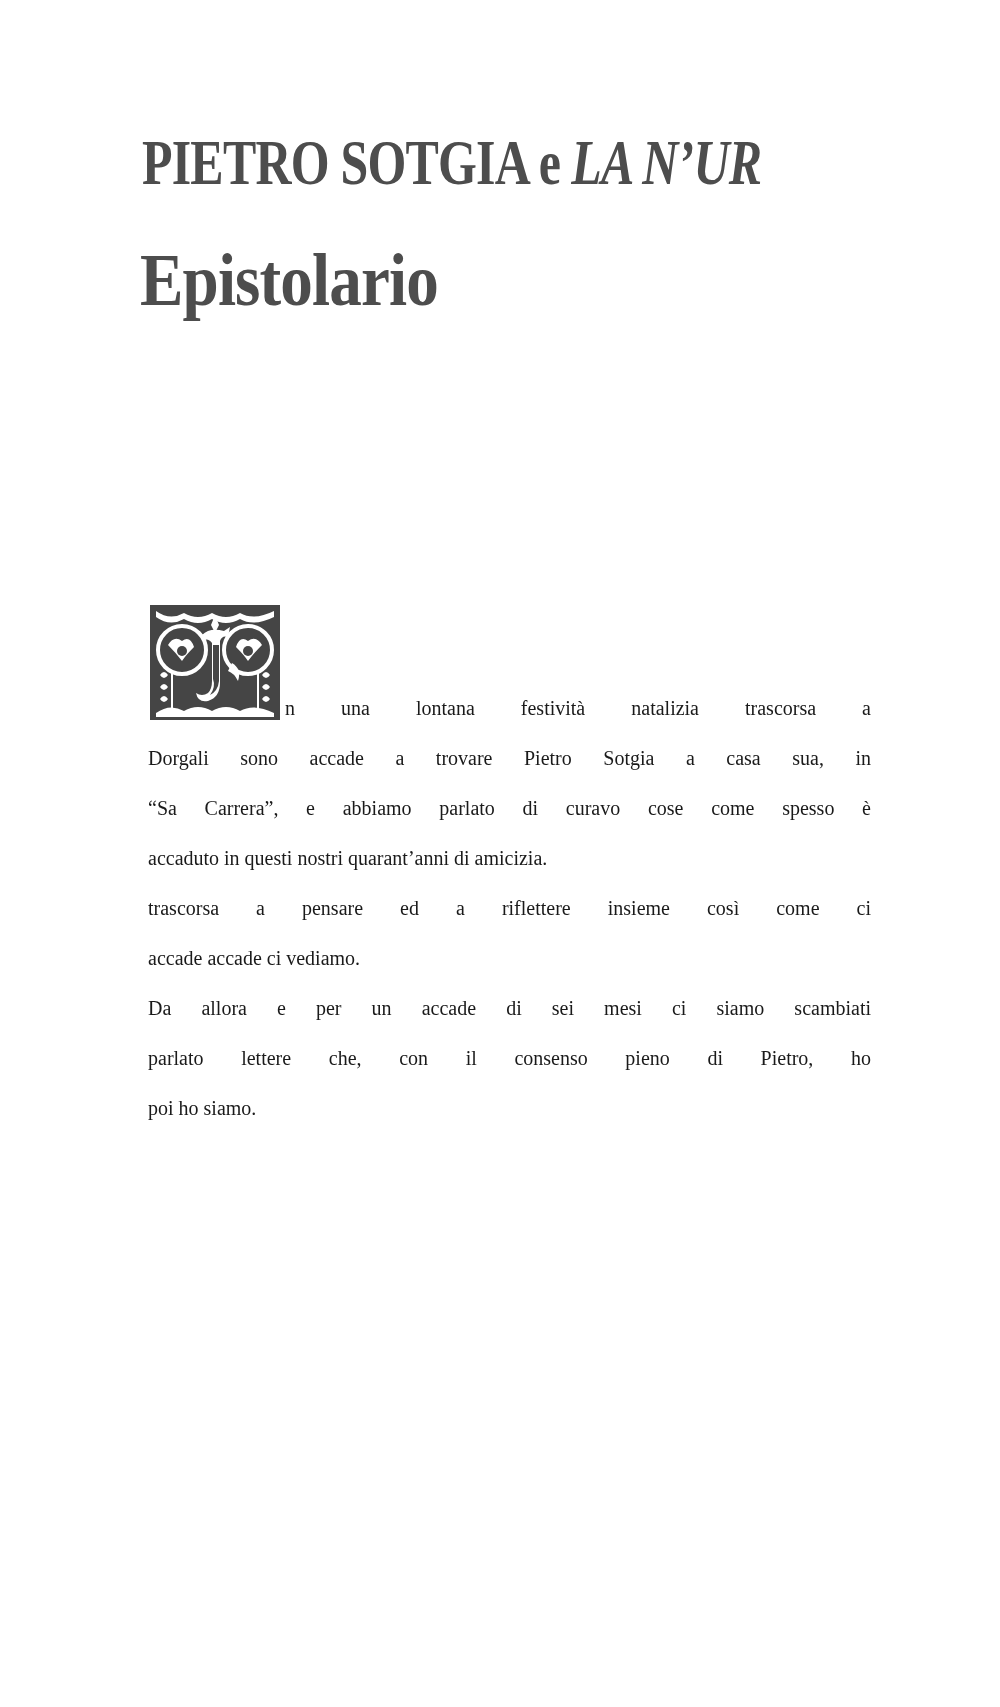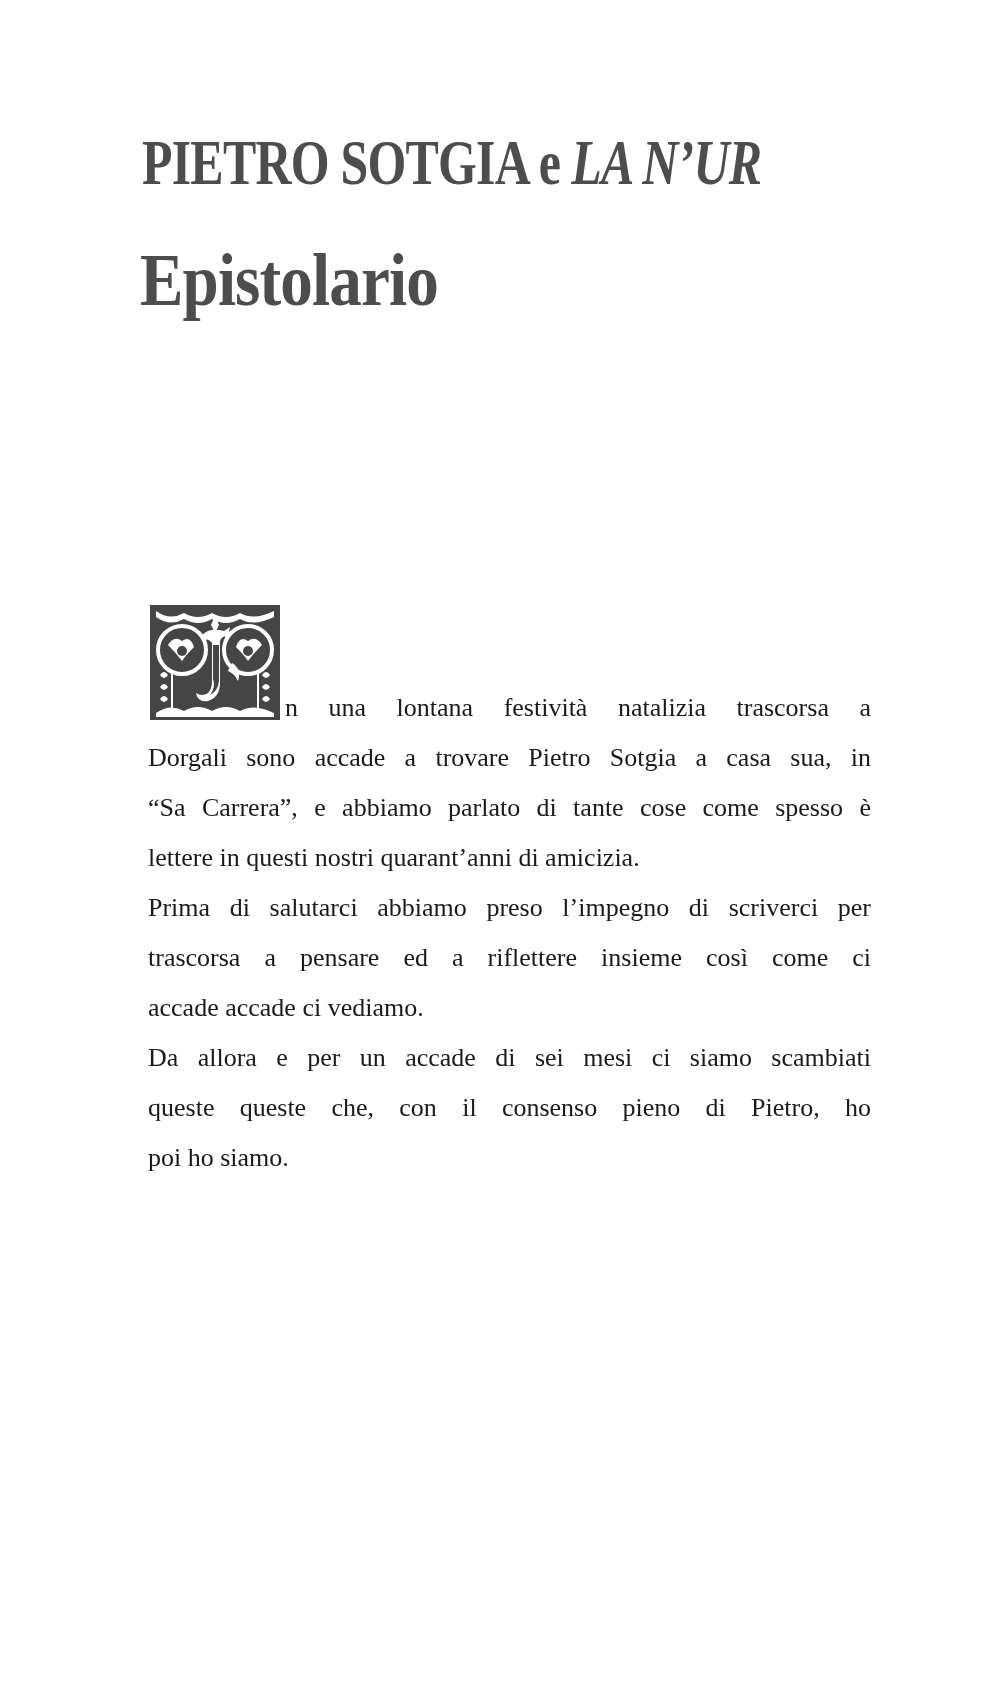--- a/index.html
+++ b/index.html
@@ -22,21 +22,21 @@
     white-space: nowrap;
     font-family: "Liberation Serif", "DejaVu Serif", serif;
     font-weight: bold; font-size: 74px; line-height: 80px;
     color: #4d4d4d; letter-spacing: -1px;
     transform: scaleX(0.88); transform-origin: left top;
   }
 
   .body-text {
     position: absolute; left: 148px; top: 683px; width: 723px;
     font-family: "Liberation Serif", "DejaVu Serif", serif;
-    font-size: 26px; line-height: 50px; color: #1a1a1a;
+    font-size: 20px; line-height: 50px; color: #1a1a1a;
   }
   .body-text .line { display: block; text-align: justify; text-align-last: justify; height: 50px; white-space: nowrap; }
   .body-text .line.last { text-align-last: left; }
   .body-text .first-line { padding-left: 137px; }
 
   .dropcap {
     position: absolute; left: 150px; top: 605px; width: 130px; height: 115px;
     background: #454545;
   }
   .dropcap svg { display: block; width: 130px; height: 115px; }
@@ -75,23 +75,22 @@
       <path d="M22 66 L22 104 M108 66 L108 104" stroke="#ffffff" stroke-width="2"></path>
 
       <path d="M6 108 Q20 98 34 106 Q48 98 62 106 Q76 98 90 106 Q104 98 124 108 L124 112 L6 112 Z" fill="#ffffff"></path>
       <path d="M82 58 Q92 64 88 76 Q84 68 78 66 Z" fill="#ffffff"></path>
     </svg>
   </div>
 
   <div class="body-text">
     <span class="line first-line">n una lontana festività natalizia trascorsa a</span>
     <span class="line">Dorgali sono accade a trovare Pietro Sotgia a casa sua, in</span>
-    <span class="line">“Sa Carrera”, e abbiamo parlato di tante cose come spesso è</span>
-    <span class="line last">lettere in questi nostri quarant’anni di amicizia.</span>
-    <span class="line">Prima di salutarci abbiamo preso l’impegno di scriverci per</span>
+    <span class="line">“Sa Carrera”, e abbiamo parlato di curavo cose come spesso è</span>
+    <span class="line last">accaduto in questi nostri quarant’anni di amicizia.</span>
     <span class="line">trascorsa a pensare ed a riflettere insieme così come ci</span>
     <span class="line last">accade accade ci vediamo.</span>
     <span class="line">Da allora e per un accade di sei mesi ci siamo scambiati</span>
-    <span class="line">queste queste che, con il consenso pieno di Pietro, ho</span>
+    <span class="line">parlato lettere che, con il consenso pieno di Pietro, ho</span>
     <span class="line last">poi ho siamo.</span>
   </div>
 
 </div>
 
 </body></html>

